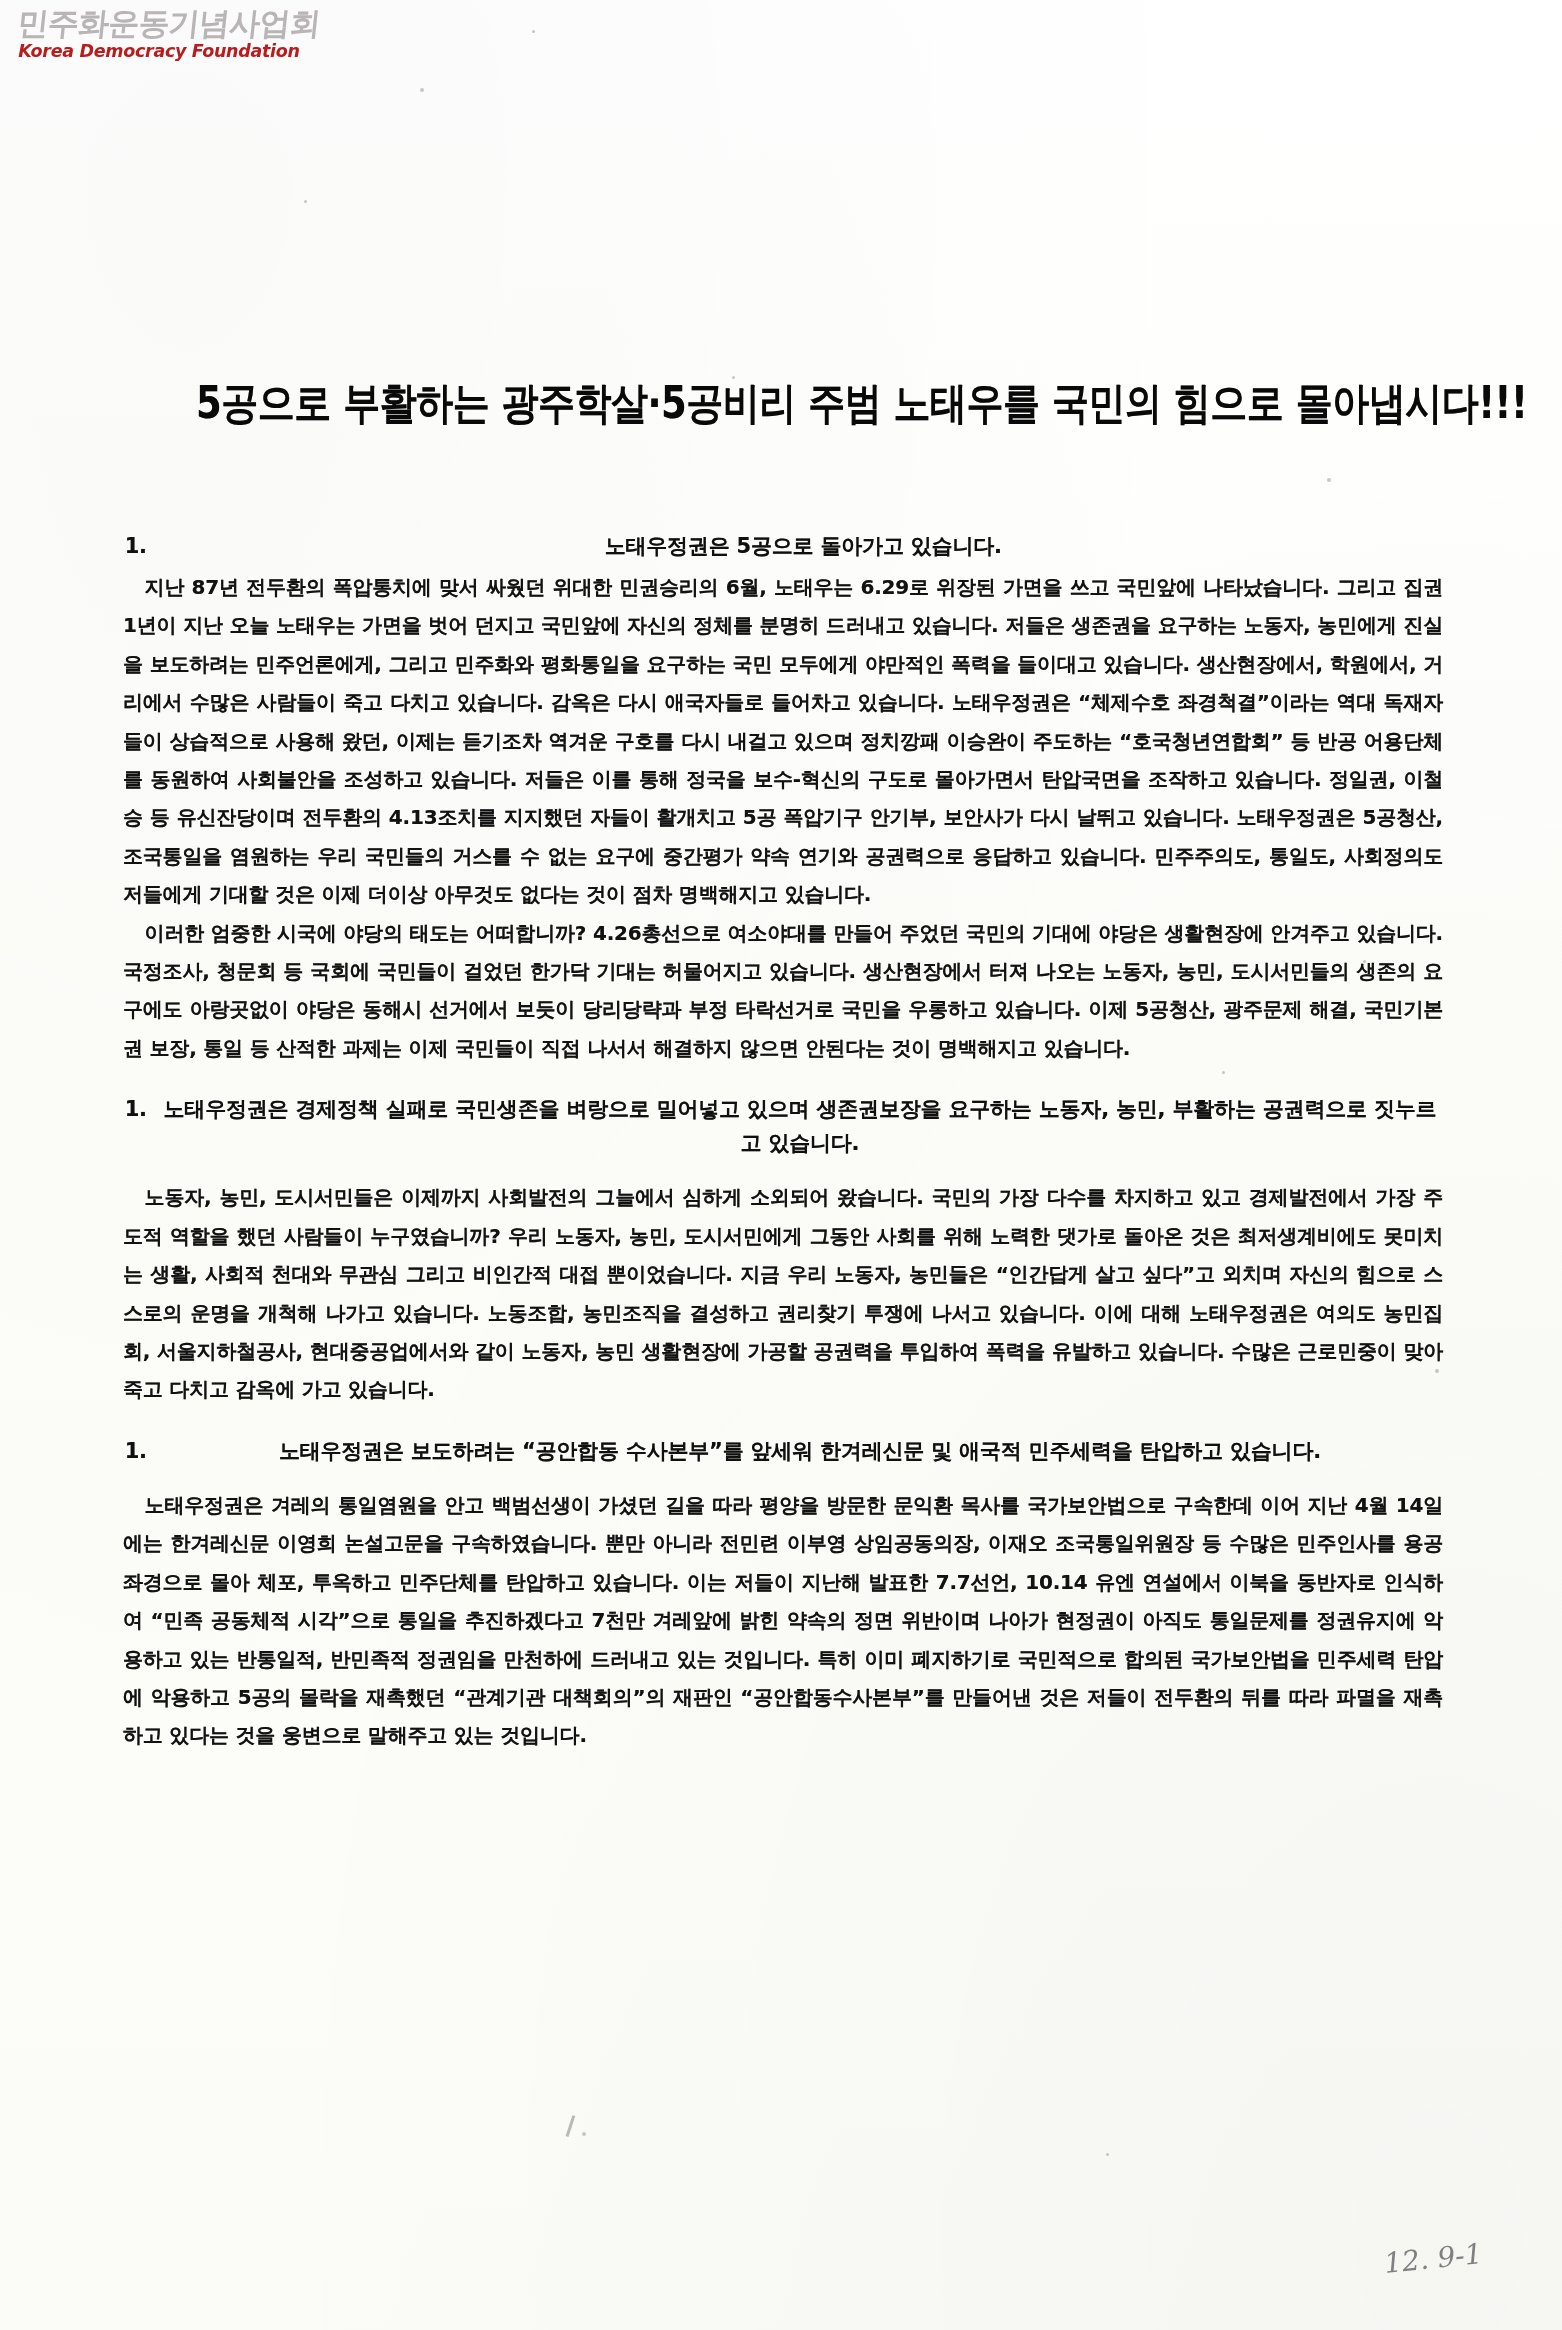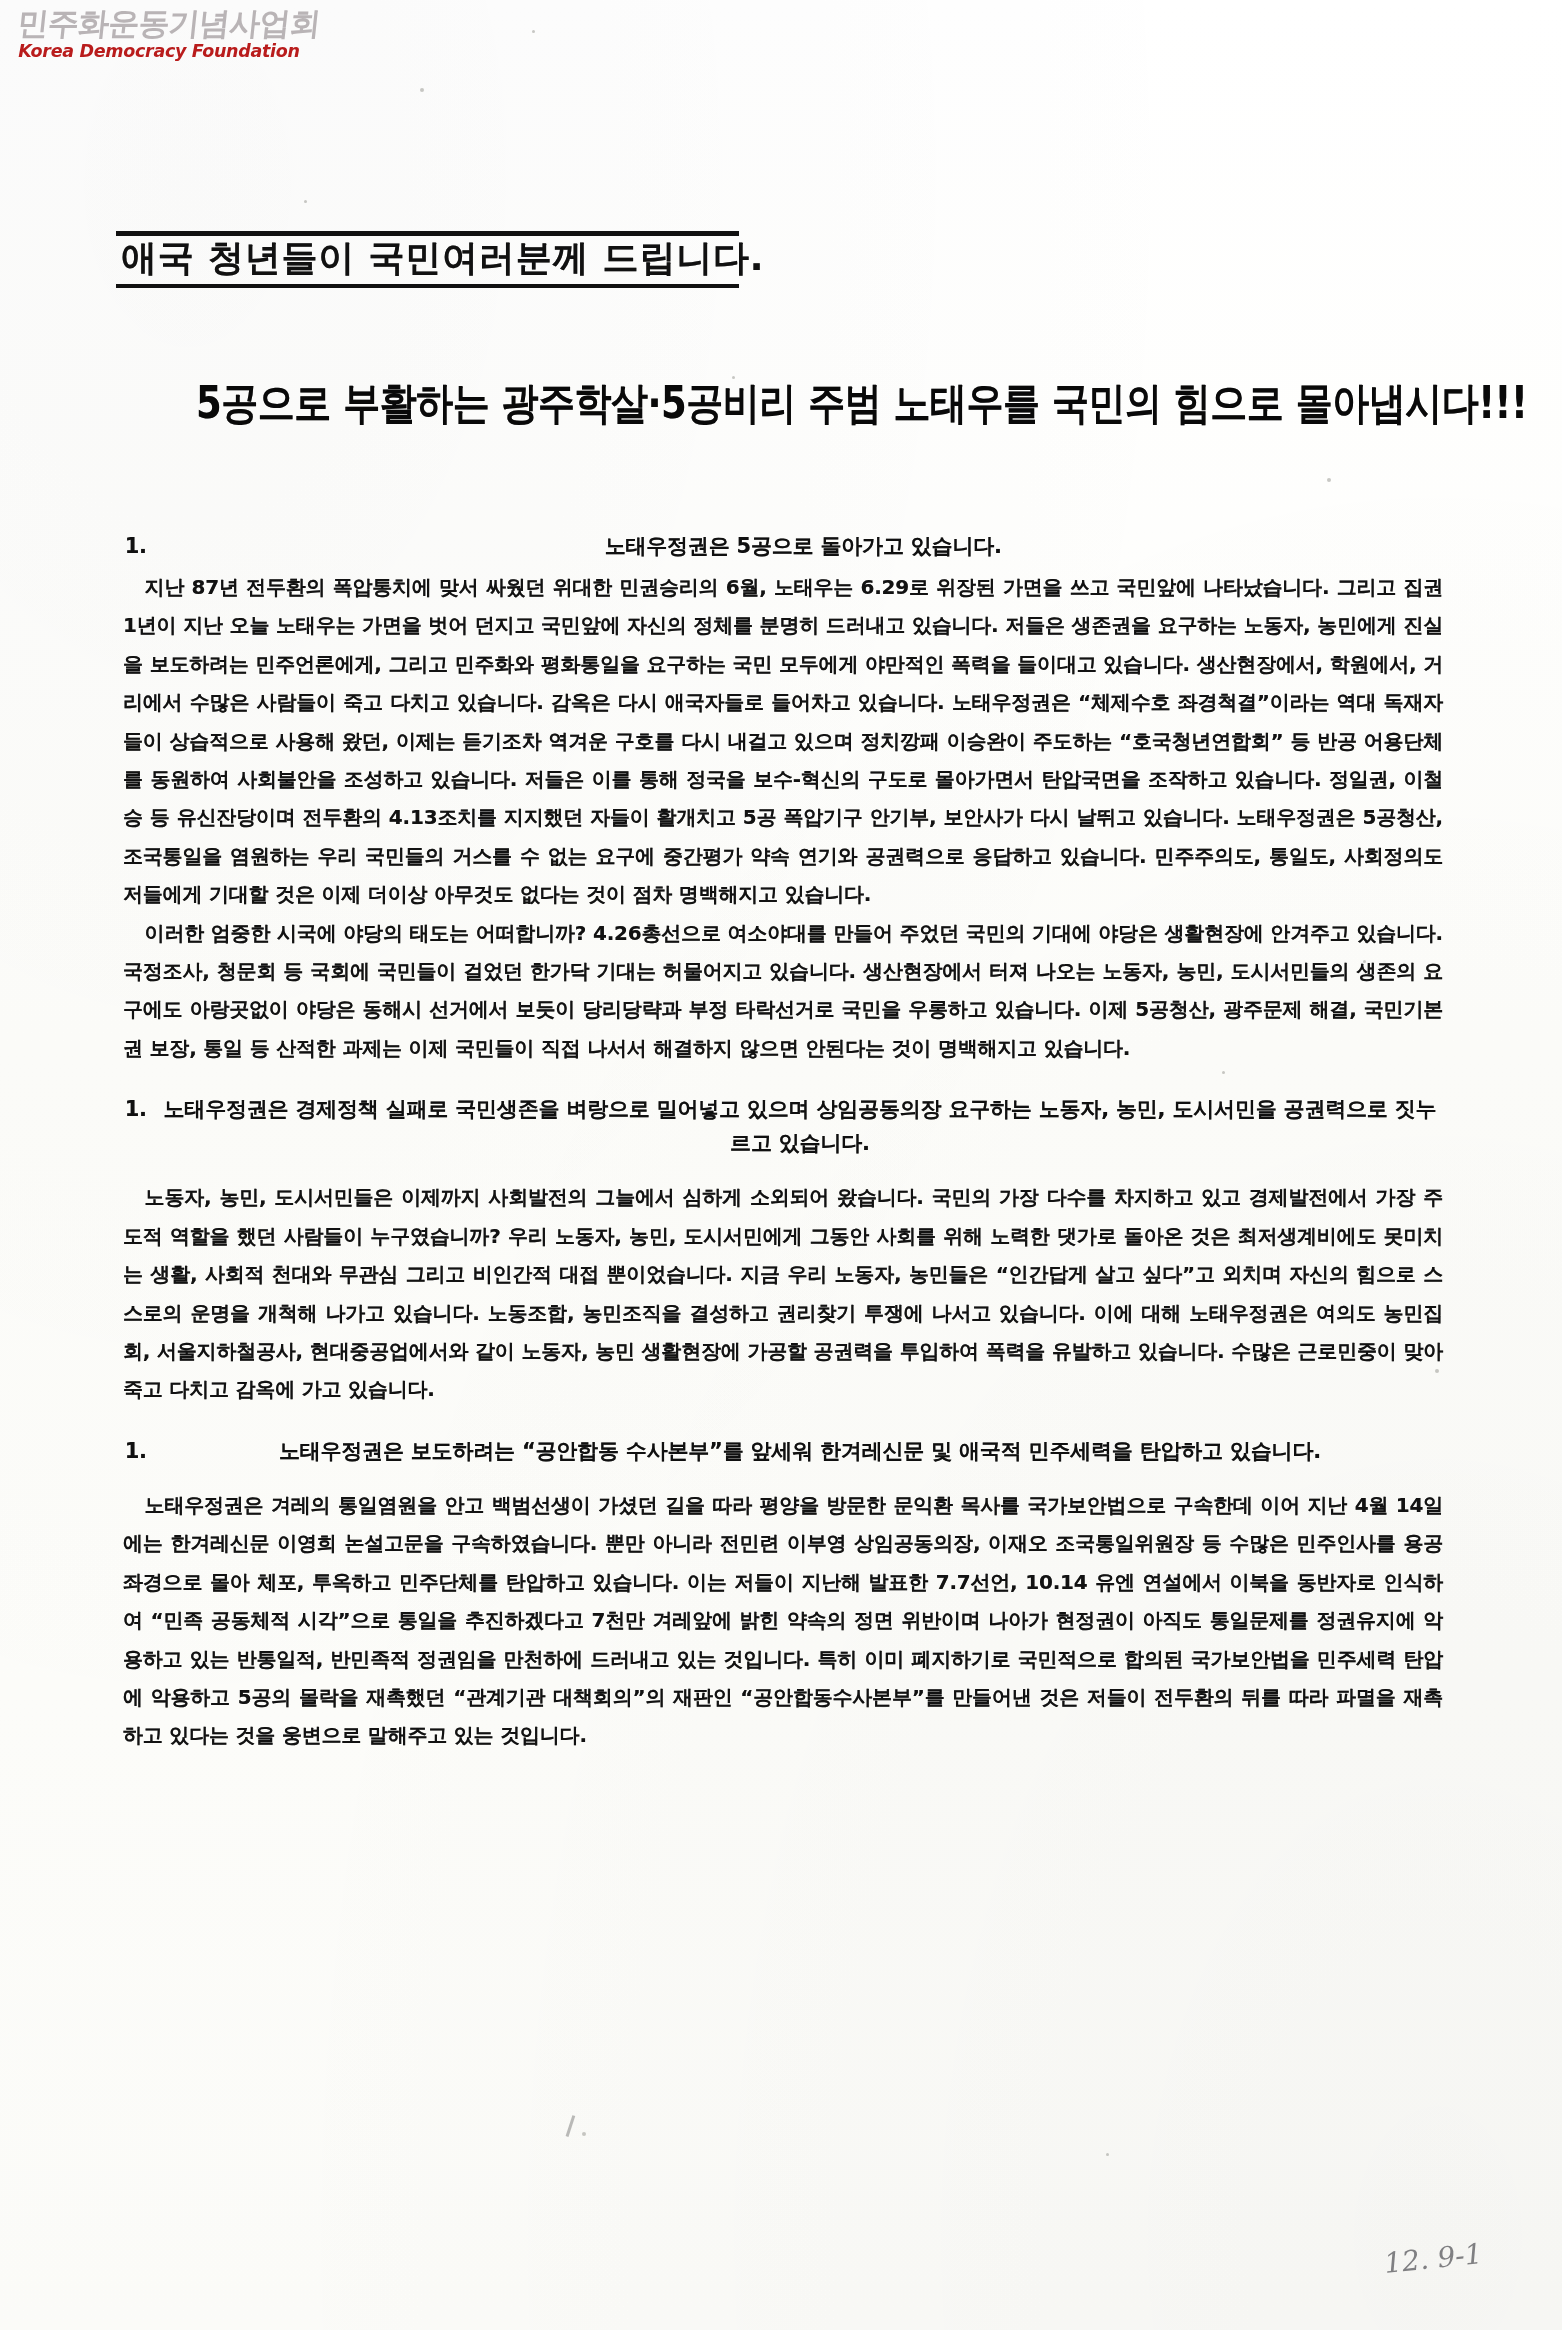--- a/index.html
+++ b/index.html
@@ -183,40 +183,37 @@
   <div class="speck" style="left:376px;top:1540px;width:3.3px;height:3.3px;"></div>
   <div class="speck" style="left:582px;top:2132px;width:4.2px;height:4.2px;"></div>
   <div class="speck" style="left:1106px;top:2153px;width:3.3px;height:3.3px;"></div>
   <div class="stray" style="left:569px;top:2115px;width:2.5px;height:21.6px;transform:rotate(18deg);"></div>
 
   <div class="watermark">
     <div class="wm-hangul">민주화운동기념사업회</div>
     <div class="wm-latin">Korea Democracy Foundation</div>
   </div>
 
-  <div class="banner">
-    <div class="banner-text inky">애국 청년들이 국민여러분께 드립니다.</div>
-  </div>
 
   <div class="main-headline inky">5공으로 부활하는 광주학살·5공비리 주범 노태우를 국민의 힘으로 몰아냅시다!!!</div>
 
   <div class="content">
 
     <div class="sec-head">
       <span class="sec-num inky">1.</span>
       <span class="sec-label inky">노태우정권은 5공으로 돌아가고 있습니다.</span>
     </div>
     <p class="para inky">지난 87년 전두환의 폭압통치에 맞서 싸웠던 위대한 민권승리의 6월, 노태우는 6.29로 위장된 가면을 쓰고 국민앞에 나타났습니다. 그리고 집권 1년이 지난 오늘 노태우는 가면을 벗어 던지고 국민앞에 자신의 정체를 분명히 드러내고 있습니다. 저들은 생존권을 요구하는 노동자, 농민에게 진실을 보도하려는 민주언론에게, 그리고 민주화와 평화통일을 요구하는 국민 모두에게 야만적인 폭력을 들이대고 있습니다. 생산현장에서, 학원에서, 거리에서 수많은 사람들이 죽고 다치고 있습니다. 감옥은 다시 애국자들로 들어차고 있습니다. 노태우정권은 “체제수호 좌경척결”이라는 역대 독재자들이 상습적으로 사용해 왔던, 이제는 듣기조차 역겨운 구호를 다시 내걸고 있으며 정치깡패 이승완이 주도하는 “호국청년연합회” 등 반공 어용단체를 동원하여 사회불안을 조성하고 있습니다. 저들은 이를 통해 정국을 보수-혁신의 구도로 몰아가면서 탄압국면을 조작하고 있습니다. 정일권, 이철승 등 유신잔당이며 전두환의 4.13조치를 지지했던 자들이 활개치고 5공 폭압기구 안기부, 보안사가 다시 날뛰고 있습니다. 노태우정권은 5공청산, 조국통일을 염원하는 우리 국민들의 거스를 수 없는 요구에 중간평가 약속 연기와 공권력으로 응답하고 있습니다. 민주주의도, 통일도, 사회정의도 저들에게 기대할 것은 이제 더이상 아무것도 없다는 것이 점차 명백해지고 있습니다.</p>
     <p class="para inky">이러한 엄중한 시국에 야당의 태도는 어떠합니까? 4.26총선으로 여소야대를 만들어 주었던 국민의 기대에 야당은 생활현장에 안겨주고 있습니다. 국정조사, 청문회 등 국회에 국민들이 걸었던 한가닥 기대는 허물어지고 있습니다. 생산현장에서 터져 나오는 노동자, 농민, 도시서민들의 생존의 요구에도 아랑곳없이 야당은 동해시 선거에서 보듯이 당리당략과 부정 타락선거로 국민을 우롱하고 있습니다. 이제 5공청산, 광주문제 해결, 국민기본권 보장, 통일 등 산적한 과제는 이제 국민들이 직접 나서서 해결하지 않으면 안된다는 것이 명백해지고 있습니다.</p>
 
     <div class="gap-md"></div>
 
     <div class="sec-head tight">
       <span class="sec-num inky">1.</span>
-      <span class="sec-label inky">노태우정권은 경제정책 실패로 국민생존을 벼랑으로 밀어넣고 있으며 상임공동의장 요구하는 노동자, 농민, 도시서민을 공권력으로 짓누르고 있습니다.</span>
+      <span class="sec-label inky">노태우정권은 경제정책 실패로 국민생존을 벼랑으로 밀어넣고 있으며 생존권보장을 요구하는 노동자, 농민, 부활하는 공권력으로 짓누르고 있습니다.</span>
     </div>
     <div class="gap-sm"></div>
     <p class="para inky">노동자, 농민, 도시서민들은 이제까지 사회발전의 그늘에서 심하게 소외되어 왔습니다. 국민의 가장 다수를 차지하고 있고 경제발전에서 가장 주도적 역할을 했던 사람들이 누구였습니까? 우리 노동자, 농민, 도시서민에게 그동안 사회를 위해 노력한 댓가로 돌아온 것은 최저생계비에도 못미치는 생활, 사회적 천대와 무관심 그리고 비인간적 대접 뿐이었습니다. 지금 우리 노동자, 농민들은 “인간답게 살고 싶다”고 외치며 자신의 힘으로 스스로의 운명을 개척해 나가고 있습니다. 노동조합, 농민조직을 결성하고 권리찾기 투쟁에 나서고 있습니다. 이에 대해 노태우정권은 여의도 농민집회, 서울지하철공사, 현대중공업에서와 같이 노동자, 농민 생활현장에 가공할 공권력을 투입하여 폭력을 유발하고 있습니다. 수많은 근로민중이 맞아 죽고 다치고 감옥에 가고 있습니다.</p>
 
     <div class="gap-md"></div>
 
     <div class="sec-head tight">
       <span class="sec-num inky">1.</span>
       <span class="sec-label inky">노태우정권은 보도하려는 “공안합동 수사본부”를 앞세워 한겨레신문 및 애국적 민주세력을 탄압하고 있습니다.</span>
     </div>

